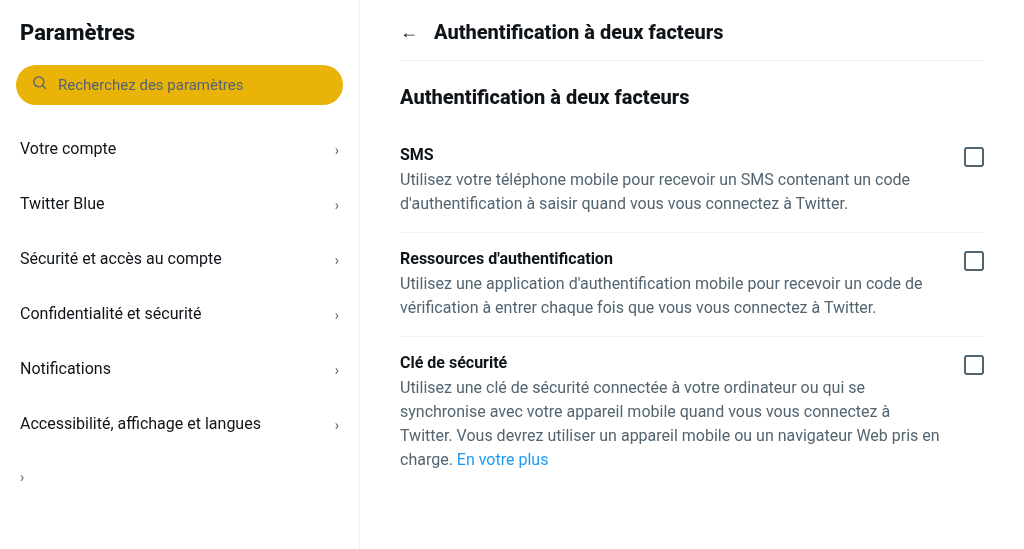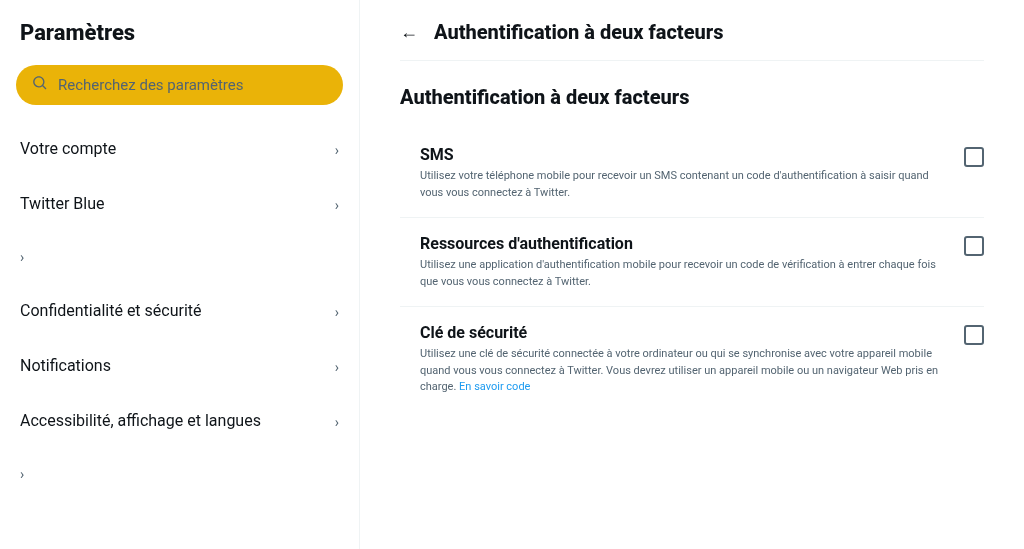--- a/index.html
+++ b/index.html
@@ -123,32 +123,31 @@
       border-bottom: 1px solid #eff3f4;
       gap: 20px;
     }
 
     .option-item:last-child {
       border-bottom: none;
     }
 
     .option-text {
       flex: 1;
-      margin-left: 20px;
     }
 
     .option-title {
       font-size: 16px;
       font-weight: 700;
       color: #0f1419;
       margin-bottom: 4px;
     }
 
     .option-desc {
-      font-size: 11px;
+      font-size: 16px;
       color: #536471;
       line-height: 1.5;
     }
 
     .option-desc a {
       color: #1d9bf0;
       text-decoration: none;
     }
 
     .checkbox-wrapper {
@@ -189,20 +188,21 @@
 
   <div class="nav-item">
       <span class="nav-item-label">Votre compte</span>
       <span class="nav-chevron">›</span>
     </div>
       <div class="nav-item">
       <span class="nav-item-label">Twitter Blue</span>
       <span class="nav-chevron">›</span>
     </div>
       <div class="nav-item">
+      <span class="nav-item-label">Sécurité et accès au compte</span>
       <span class="nav-chevron">›</span>
     </div>
       <div class="nav-item">
       <span class="nav-item-label">Confidentialité et sécurité</span>
       <span class="nav-chevron">›</span>
     </div>
       <div class="nav-item">
       <span class="nav-item-label">Notifications</span>
       <span class="nav-chevron">›</span>
     </div>
@@ -240,20 +240,20 @@
         <div class="option-title">Ressources d'authentification</div>
         <div class="option-desc">Utilisez une application d'authentification mobile pour recevoir un code de vérification à entrer chaque fois que vous vous connectez à Twitter.</div>
       </div>
       <div class="checkbox-wrapper">
         <div class="checkbox"></div>
       </div>
     </div>
       <div class="option-item">
       <div class="option-text">
         <div class="option-title">Clé de sécurité</div>
-        <div class="option-desc">Utilisez une clé de sécurité connectée à votre ordinateur ou qui se synchronise avec votre appareil mobile quand vous vous connectez à Twitter. Vous devrez utiliser un appareil mobile ou un navigateur Web pris en charge. <a href="#">En savoir code</a></div>
+        <div class="option-desc">Utilisez une clé de sécurité connectée à votre ordinateur ou qui se synchronise avec votre appareil mobile quand vous vous connectez à Twitter. Vous devrez utiliser un appareil mobile ou un navigateur Web pris en charge. <a href="#">En votre plus</a></div>
       </div>
       <div class="checkbox-wrapper">
         <div class="checkbox"></div>
       </div>
     </div>
     </div>
 </main>
 
 </body></html>

